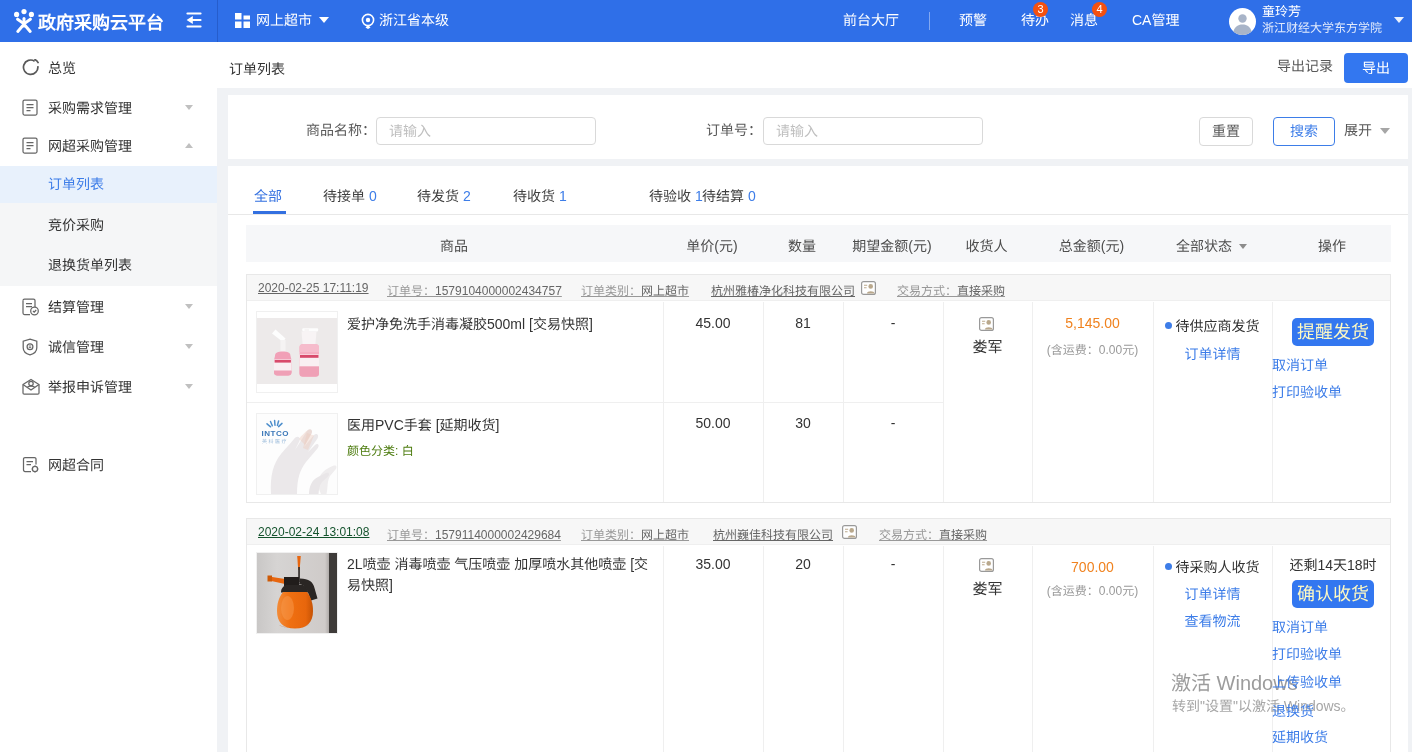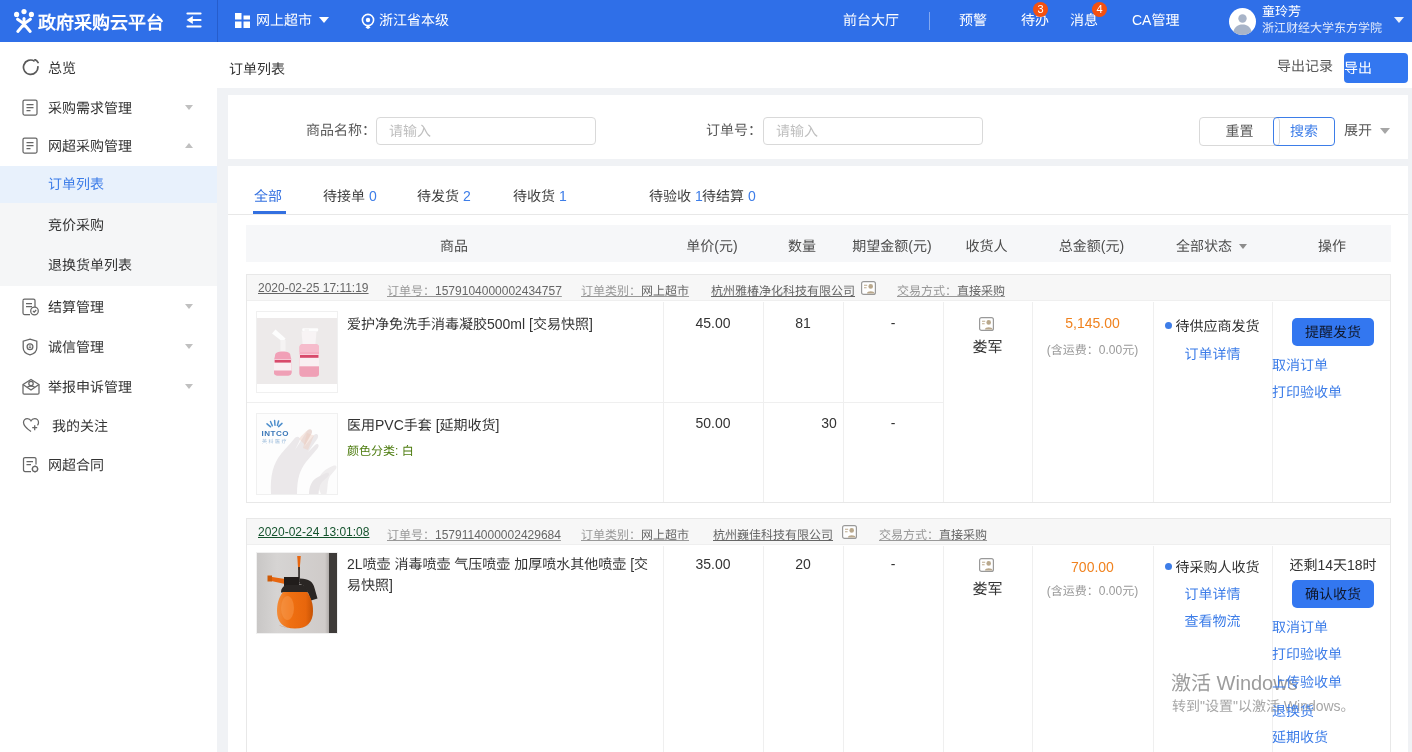--- a/index.html
+++ b/index.html
@@ -33,21 +33,21 @@
 #thead { position:absolute; left:18px; top:59px; width:1145px; height:37px; background:#F6F7F9; }
 #thead div { position:absolute; top:10px; font-size:14px; color:#4D4D4D; text-align:center; }
 .group { position:absolute; left:18px; width:1145px; border:1px solid #E8E8E8; background:#fff; }
 .ghead { position:absolute; left:0; top:0; width:100%; height:26px; background:#F7F7F7; border-bottom:1px solid #EFEFEF; font-size:12px; color:#8C8C8C; white-space:nowrap; }
 .ghead span { position:absolute; top:6px; color:#999;text-decoration:underline; }
 .ghead i { font-style:normal; color:#666; }
 .vline { position:absolute; top:27px; bottom:0; width:1px; background:#EFEFEF; }
 .pimg { position:absolute; left:10px; width:80px; height:80px; outline:1px solid #F0F0F0; }
 .ptitle { position:absolute; left:100px; font-size:14px; color:#333; line-height:21px; }
 .num { position:absolute; font-size:14px; color:#333; text-align:center; }
-.solidbtn { position:absolute; left:1045px; width:82px; height:28px; background:#3377F0; border-radius:5px; color:#0f172a; font-size:14px; text-align:center; line-height:28px; }
+.solidbtn { position:absolute; left:1045px; width:82px; height:28px; background:#3377F0; border-radius:5px; color:#fef9c3; font-size:18px; text-align:center; line-height:28px; }
 .oplink { position:absolute; left:1025px; width:122px; font-size:14px; color:#3D7DE8; white-space:nowrap; z-index:8; }
 .stcol { position:absolute; left:906px; width:119px; text-align:center; font-size:14px; z-index:8; }
 .dot { position:absolute; width:7px; height:7px; border-radius:50%; background:#3D7DE8; }
 #watermark { position:absolute; color:#9C9C9C; }
 </style>
 </head>
 <body>
 
 <div id="topbar">
   <svg class="abs" style="left:13px;top:8px" width="22" height="26" viewBox="0 0 22 26">
@@ -174,55 +174,46 @@
         <g fill="none" stroke="#666" stroke-width="1.25">
           <path d="M1 6.5 L9 1.5 L17 6.5 V15 a1.2 1.2 0 0 1 -1.2 1.2 H2.2 A1.2 1.2 0 0 1 1 15 Z"></path>
           <path d="M1 6.5 L9 12 L17 6.5"></path>
           <circle cx="9" cy="5.5" r="2.2"></circle>
           <path d="M5.5 9.5 C5.5 7.5 12.5 7.5 12.5 9.5"></path>
         </g>
       </svg>
     <div class="tx">举报申诉管理</div>
     <div class="ar"></div>
   </div>
-  <div class="mi" style="top:363px;">
-    <svg class="ic" width="18" height="16" viewBox="0 0 18 16">
-        <g fill="none" stroke="#666" stroke-width="1.25">
-          <path d="M9 14.5 C4 11 1.5 8.2 1.5 5.4 C1.5 3.2 3.2 1.5 5.3 1.5 C6.9 1.5 8.3 2.4 9 3.8 C9.7 2.4 11.1 1.5 12.7 1.5 C14.8 1.5 16.5 3.2 16.5 5.4 C16.5 6.4 16.2 7.3 15.5 8.3"></path>
-          <path d="M12.7 8.2 v5 M10.2 10.7 h5" stroke-width="1.3"></path>
-        </g>
-      </svg>
-    <div class="tx" style="left:52px;">我的关注</div>
-  </div>
   <div class="mi" style="top:402px;">
     <svg class="ic" width="17" height="17" viewBox="0 0 17 17">
         <g fill="none" stroke="#666" stroke-width="1.25">
           <path d="M1.5 3 a1.5 1.5 0 0 1 1.5-1.5 h9.5 a1.5 1.5 0 0 1 1.5 1.5 V8.5"></path>
           <path d="M1.5 3 V14 a1.5 1.5 0 0 0 1.5 1.5 H9"></path>
           <path d="M4.5 5.5 H11 M4.5 8.5 H9"></path>
           <circle cx="13" cy="13" r="2.6"></circle>
           <path d="M13 9.6 v1 M13 15.4 v1 M9.6 13 h1 M15.4 13 h1" stroke-width="1.2"></path>
         </g>
       </svg>
     <div class="tx">网超合同</div>
   </div>
 </div>
 
 <div id="pagehead">
   <div class="abs" style="left:12px;top:16px;font-size:14px;color:#333;">订单列表</div>
   <div class="abs" style="left:1060px;top:13px;font-size:14px;color:#595959;">导出记录</div>
-  <div class="abs" style="left:1127px;top:11px;width:64px;height:30px;background:#3377F0;border-radius:4px;color:#fff;font-size:14px;line-height:30px;">导出</div>
+  <div class="abs" style="left:1127px;top:11px;width:64px;height:30px;background:#3377F0;border-radius:4px;color:#fff;font-size:14px;text-align:center;line-height:30px;">导出</div>
 </div>
 
 <div id="searchcard">
   <div class="abs" style="left:78px;top:24px;font-size:14px;color:#595959;">商品名称：</div>
   <div class="ipt" style="left:148px;">请输入</div>
   <div class="abs" style="left:478px;top:24px;font-size:14px;color:#595959;">订单号：</div>
   <div class="ipt" style="left:535px;">请输入</div>
-  <div class="btn" style="left:971px;width:81px;border:1px solid #D9D9D9;color:#595959;">重置</div>
+  <div class="btn" style="left:971px;width:54px;border:1px solid #D9D9D9;color:#595959;">重置</div>
   <div class="btn" style="left:1045px;width:62px;border:1px solid #3D7DE8;color:#3D7DE8;">搜索</div>
   <div class="abs" style="left:1116px;top:24px;font-size:14px;color:#595959;">展开</div>
   <div class="abs" style="left:1152px;top:33px;width:0;height:0;border-left:5px solid transparent;border-right:5px solid transparent;border-top:6px solid #A6A6A6;"></div>
 </div>
 
 <div id="maincard">
   <div class="tab" style="left:26px;color:#3370E0;">全部</div>
   <div class="tab" style="left:95px;">待接单 <b>0</b></div>
   <div class="tab" style="left:189px;">待发货 <b>2</b></div>
   <div class="tab" style="left:285px;">待收货 <b>1</b></div>
@@ -306,21 +297,21 @@
         <g>
           <path d="M13.5 7.5 l1.8 4.2 M17.6 6.6 l0.4 4.6 M21.6 7 l-1.2 4.4 M10 9.8 l3.6 3 M25 9.4 l-3.4 3.2" stroke="#4E8FCC" stroke-width="1.5" fill="none" stroke-linecap="round"></path>
           <text x="4.5" y="21.5" font-size="8" font-weight="bold" fill="#3A77B8" font-family="Liberation Sans" letter-spacing="0.5">INTCO</text>
           <text x="5" y="28.5" font-size="5" fill="#9FBEDC" font-family="Liberation Sans" letter-spacing="1.5">英科医疗</text>
         </g>
       </svg>
     </div>
     <div class="ptitle" style="top:140px;">医用PVC手套 [延期收货]</div>
     <div class="abs" style="left:100px;top:166px;font-size:12px;color:#4d7c0f;">颜色分类: 白</div>
     <div class="num" style="left:416px;top:140px;width:100px;">50.00</div>
-    <div class="num" style="left:516px;top:140px;width:80px;margin-left:26px;">30</div>
+    <div class="num" style="left:516px;top:140px;width:80px;">30</div>
     <div class="num" style="left:596px;top:140px;width:100px;">-</div>
 
     <div class="abs" style="left:732px;top:42px;">
       <svg width="15" height="14" viewBox="0 0 15 14">
           <rect x="0.6" y="0.6" width="13.8" height="12.8" rx="2" fill="#fff" stroke="#999" stroke-width="1.2"></rect>
           <path d="M3 4.3 h3.2 M3 6.7 h2.6" stroke="#BCab8e" stroke-width="1.1"></path>
           <circle cx="9.7" cy="5.4" r="2.3" fill="#B9A88C"></circle>
           <path d="M5.9 12.6 C5.9 9.4 13.5 9.4 13.5 12.6 Z" fill="#B9A88C"></path>
         </svg>
     </div>

